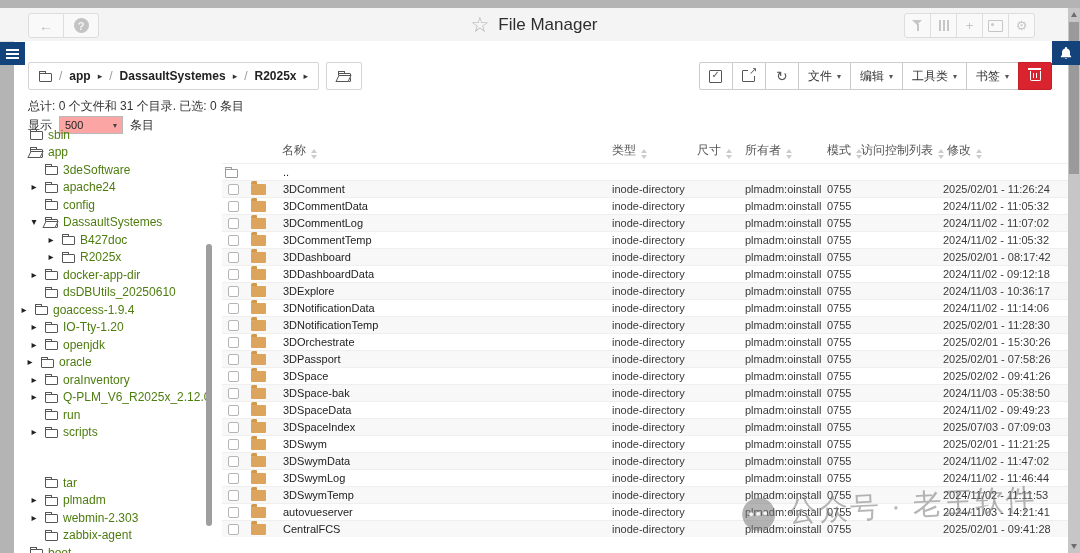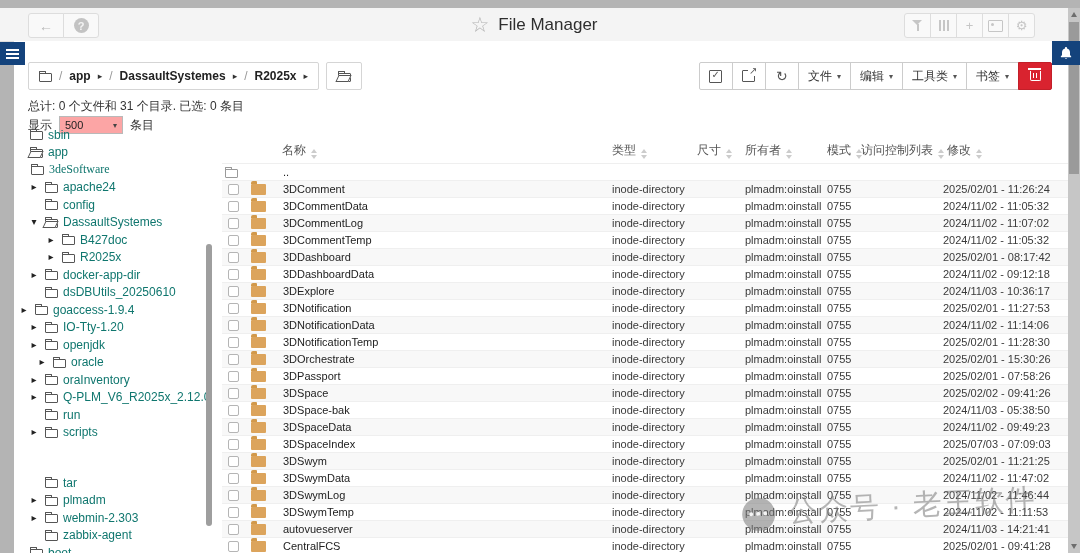--- a/index.html
+++ b/index.html
@@ -68,21 +68,21 @@
   .i-trash::after{content:"";position:absolute;top:2px;left:2px;width:1px;height:5px;background:#fff;box-shadow:3px 0 0 #fff;}
 
   .status{position:absolute;top:57px;left:14px;font-size:12px;color:#333;}
   .showrow{position:absolute;top:75px;left:14px;display:flex;align-items:center;font-size:12px;color:#333;gap:7px;}
   .selbox{width:64px;height:18px;border:1px solid #b9b9b9;background:#fca5a5;display:flex;align-items:center;justify-content:space-between;padding:0 5px;font-size:11px;color:#222;box-sizing:border-box;}
   .selbox .car{font-size:8px;color:#444;}
 
   
   .tree{position:absolute;left:0;top:89px;width:202px;bottom:0;overflow:hidden;}
   .tree-list{list-style:none;margin:-4px 0 0 0;padding:0;}
-  .tree-item{height:17.5px;display:flex;align-items:center;gap:5px;font-size:12px;color:#0f766e;white-space:nowrap;box-sizing:border-box;}
+  .tree-item{height:17.5px;display:flex;align-items:center;gap:5px;font-size:12px;color:#4d7c0f;white-space:nowrap;box-sizing:border-box;}
   .tw{width:12px;flex:0 0 12px;font-size:10px;color:#222;text-align:center;line-height:1;}
   .tw.right::before{content:"\25B8";}
   .tw.down::before{content:"\25BE";}
   .fo{position:relative;width:13px;height:9px;flex:0 0 13px;border:1px solid #555;border-radius:1px;background:#fff;box-sizing:border-box;margin-top:2px;}
   .fo::before{content:"";position:absolute;top:-3px;left:-1px;width:5px;height:2px;border:1px solid #555;border-bottom:none;border-radius:1px 1px 0 0;}
   .fo.open::after{content:"";position:absolute;left:-2px;bottom:-1px;width:11px;height:5px;background:#fff;border:1px solid #555;transform:skewX(-25deg);}
   .fo.dim{border-color:#9a9a9a;}
   .fo.dim::before{border-color:#9a9a9a;}
   .tree-sb{position:absolute;left:192px;top:114px;width:6px;height:282px;background:#9e9e9e;border-radius:3px;}
 
@@ -241,21 +241,21 @@
           <span class="fo closed"></span>
           <span class="tree-label">sbin</span>
         </li>
 
         <li class="tree-item" data-level="0" style="padding-left: 16px;">
 
           <span class="fo open"></span>
           <span class="tree-label">app</span>
         </li>
 
-        <li class="tree-item" data-level="1" style=" font-family: Liberation Serif, serif;">
+        <li class="tree-item" data-level="1" style="padding-left: 14px;">
           <span class="tw"></span>
           <span class="fo closed"></span>
           <span class="tree-label">3deSoftware</span>
         </li>
 
         <li class="tree-item" data-level="1" style="padding-left: 14px;">
           <span class="tw right"></span>
           <span class="fo closed"></span>
           <span class="tree-label">apache24</span>
         </li>
@@ -307,21 +307,21 @@
           <span class="fo closed"></span>
           <span class="tree-label">IO-Tty-1.20</span>
         </li>
 
         <li class="tree-item" data-level="1" style="padding-left: 14px;">
           <span class="tw right"></span>
           <span class="fo closed"></span>
           <span class="tree-label">openjdk</span>
         </li>
 
-        <li class="tree-item" data-level="1" style="padding-left: 22px;">
+        <li class="tree-item" data-level="1" style="padding-left: 10px;">
           <span class="tw right"></span>
           <span class="fo closed"></span>
           <span class="tree-label">oracle</span>
         </li>
 
         <li class="tree-item" data-level="1" style="padding-left: 14px;">
           <span class="tw right"></span>
           <span class="fo closed"></span>
           <span class="tree-label">oraInventory</span>
         </li>
@@ -515,31 +515,20 @@
             <td><span class="folder-orange"></span></td>
             <td class="c-name">3DExplore</td>
             <td class="c-type">inode-directory</td>
             <td class="c-size"></td>
             <td class="c-owner">plmadm:oinstall</td>
             <td class="c-mode">0755</td>
             <td class="c-acl"></td>
             <td class="c-mod">2024/11/03 - 10:36:17</td>
           </tr>
 
-          <tr class="file-row">
-            <td><span class="cb"></span></td>
-            <td><span class="folder-orange"></span></td>
-            <td class="c-name">3DNotification</td>
-            <td class="c-type">inode-directory</td>
-            <td class="c-size"></td>
-            <td class="c-owner">plmadm:oinstall</td>
-            <td class="c-mode">0755</td>
-            <td class="c-acl"></td>
-            <td class="c-mod">2025/02/01 - 11:27:53</td>
-          </tr>
 
           <tr class="file-row">
             <td><span class="cb"></span></td>
             <td><span class="folder-orange"></span></td>
             <td class="c-name">3DNotificationData</td>
             <td class="c-type">inode-directory</td>
             <td class="c-size"></td>
             <td class="c-owner">plmadm:oinstall</td>
             <td class="c-mode">0755</td>
             <td class="c-acl"></td>

